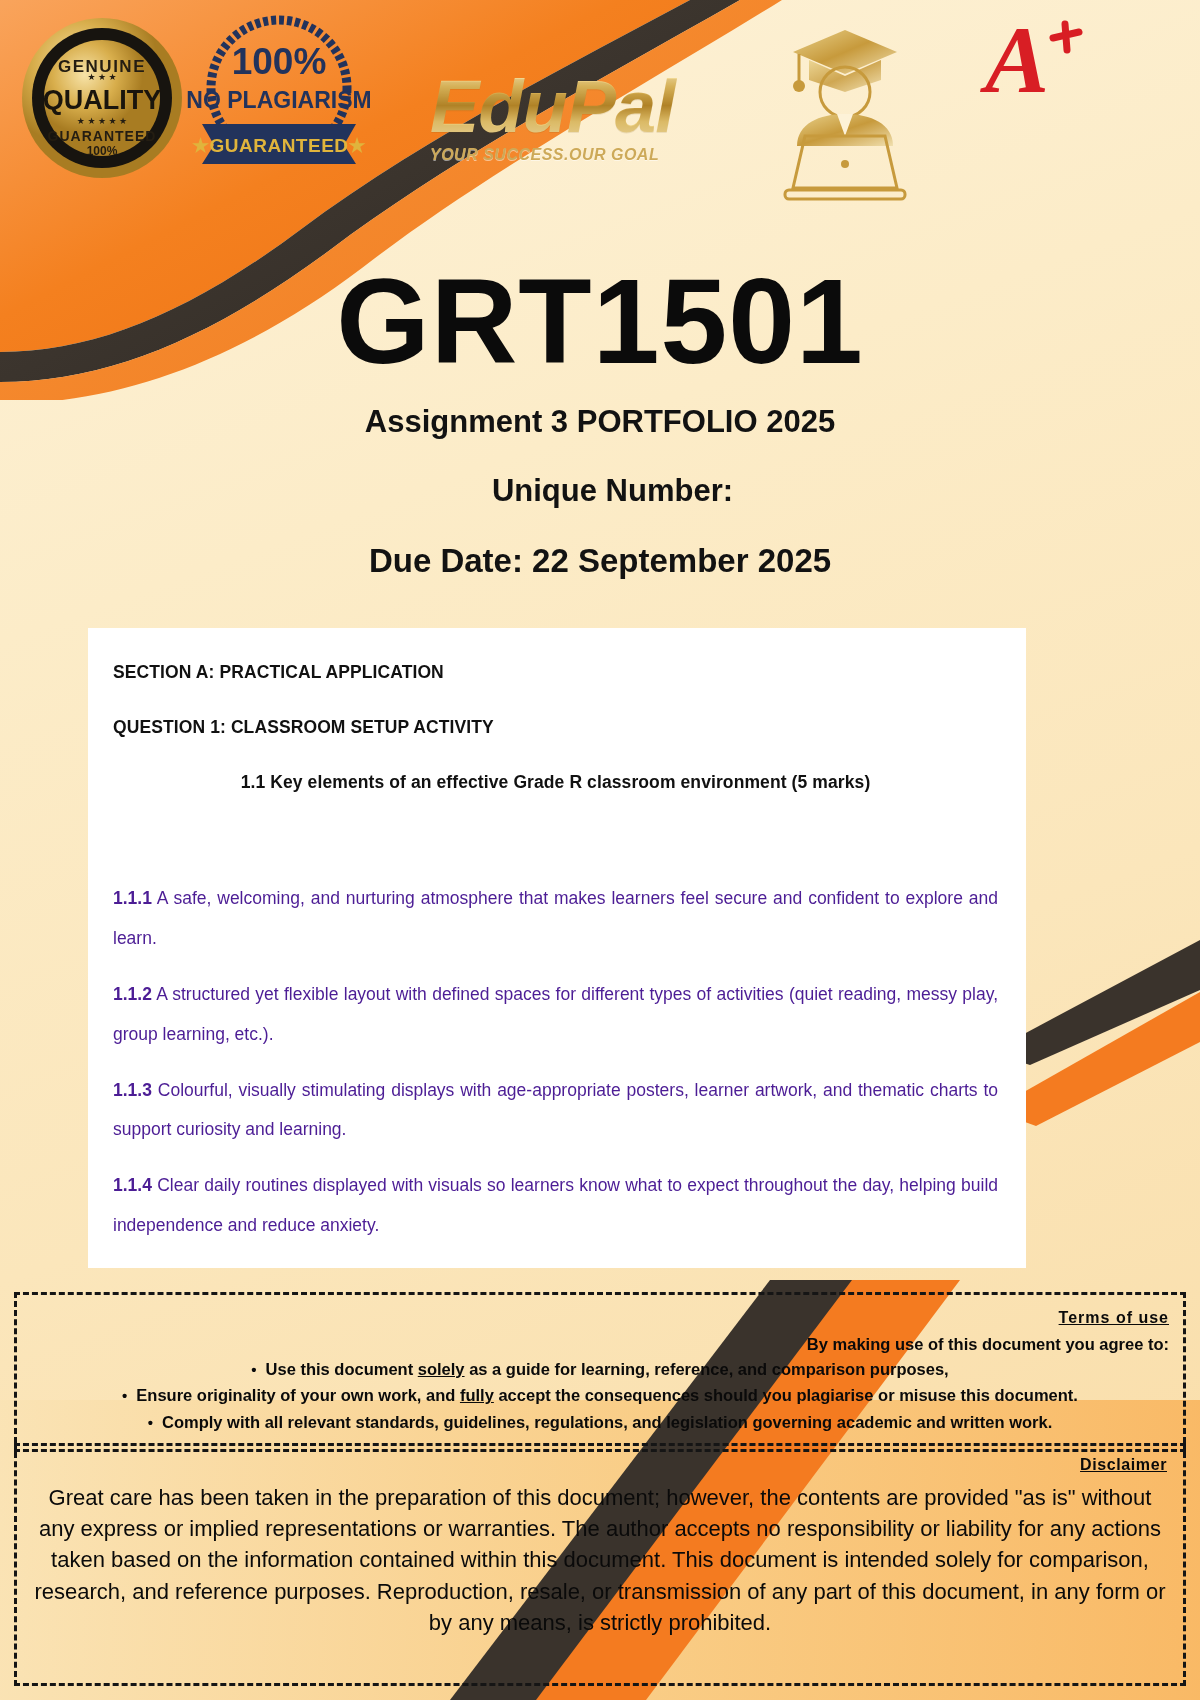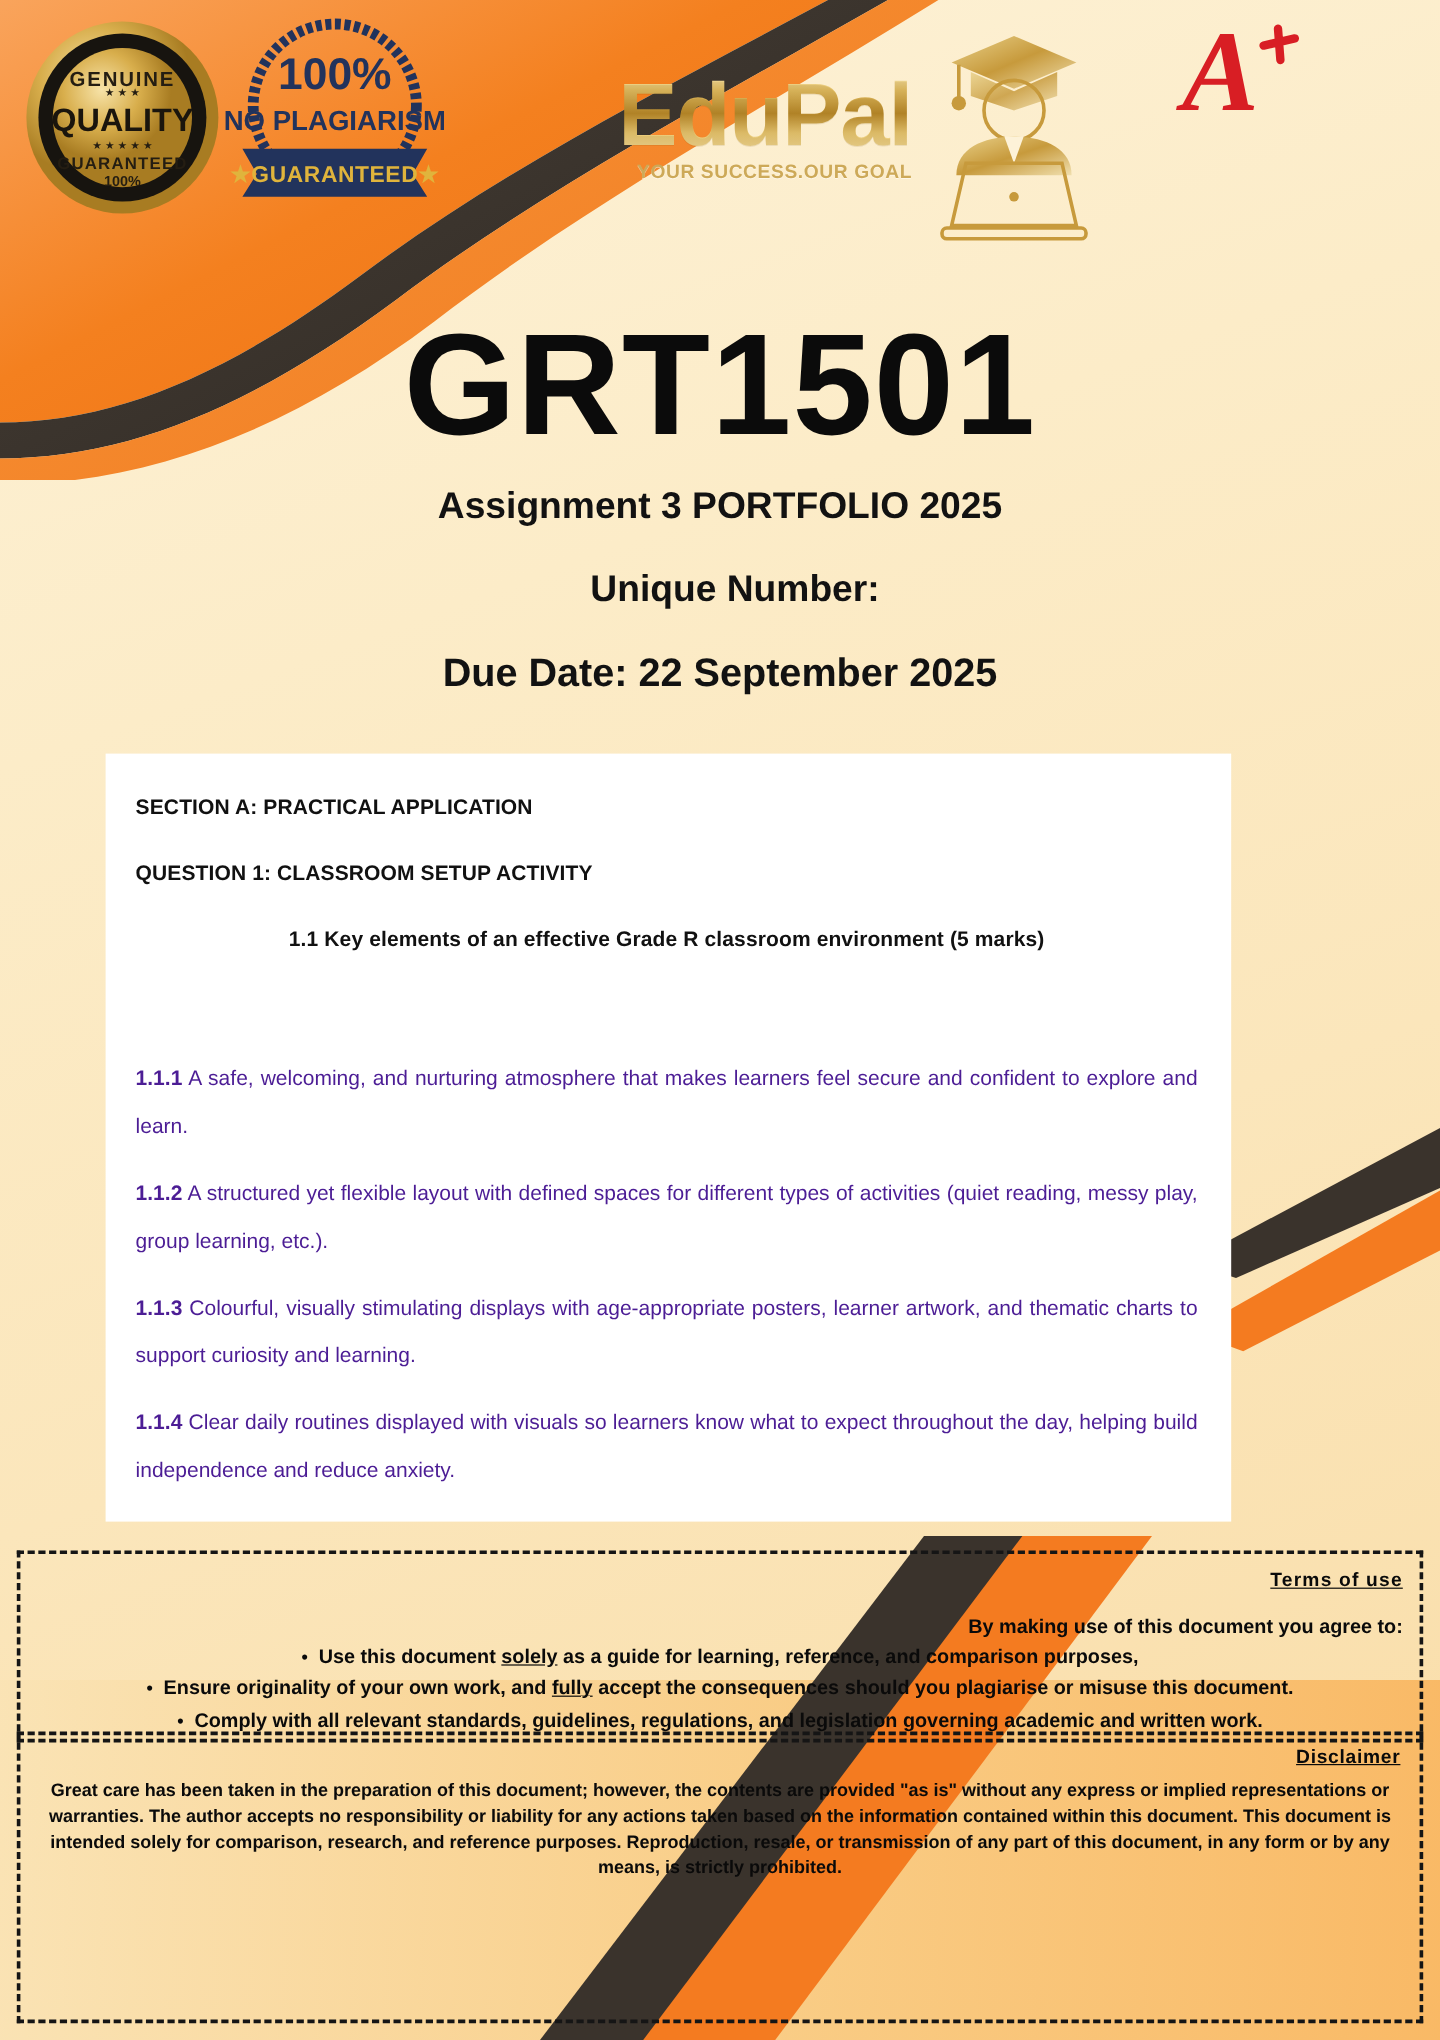--- a/index.html
+++ b/index.html
@@ -47,22 +47,22 @@
   }
   .badge-quality {
     position: absolute; left: 18px; top: 14px;
     width: 168px; height: 168px;
   }
   .badge-plagiarism {
     position: absolute; left: 184px; top: 12px;
     width: 186px; height: 170px;
   }
   .brand-logo {
-    position: absolute; left: 430px; top: 59px;
-    width: 330px; text-align: right;
+    position: absolute; left: 430px; top: 70px;
+    width: 330px; text-align: left; font-style: italic;
   }
   .brand-name {
     font-size: 74px;
     font-weight: bold;
     letter-spacing: -1px;
     line-height: 1;
     background: linear-gradient(180deg,#fdf0c2 0%,#e3bf64 22%,#b8892b 48%,#e9c974 70%,#f6e4ac 100%);
     -webkit-background-clip: text;
     background-clip: text;
     color: transparent;
@@ -164,21 +164,21 @@
     z-index: 7;
     padding: 14px 14px 8px 14px;
     text-align: right;
   }
   .terms-title {
     font-size: 16px;
     font-weight: bold;
     color: #0a0a0a;
     text-decoration: underline;
     letter-spacing: 1px;
-    margin-bottom: 20px;
+    margin-bottom: 8px;
   }
   .terms-intro {
     font-size: 16.5px;
     font-weight: bold;
     color: #0a0a0a;
     margin-bottom: 5px;
   }
   ul.terms-list {
     list-style: none;
     margin: 0; padding: 0;
@@ -211,22 +211,22 @@
   .disclaimer-title {
     font-size: 16px;
     font-weight: bold;
     color: #0a0a0a;
     text-decoration: underline;
     letter-spacing: 0.6px;
     text-align: right;
     margin-bottom: 8px;
   }
   .disclaimer-body {
-    font-size: 15px;
-    font-weight: bold;
+    font-size: 22px;
+    font-weight: normal;
     color: #0a0a0a;
     line-height: 1.42;
     text-align: center;
   }
 </style>
 </head>
 <body>
 
 <div class="page">
 

